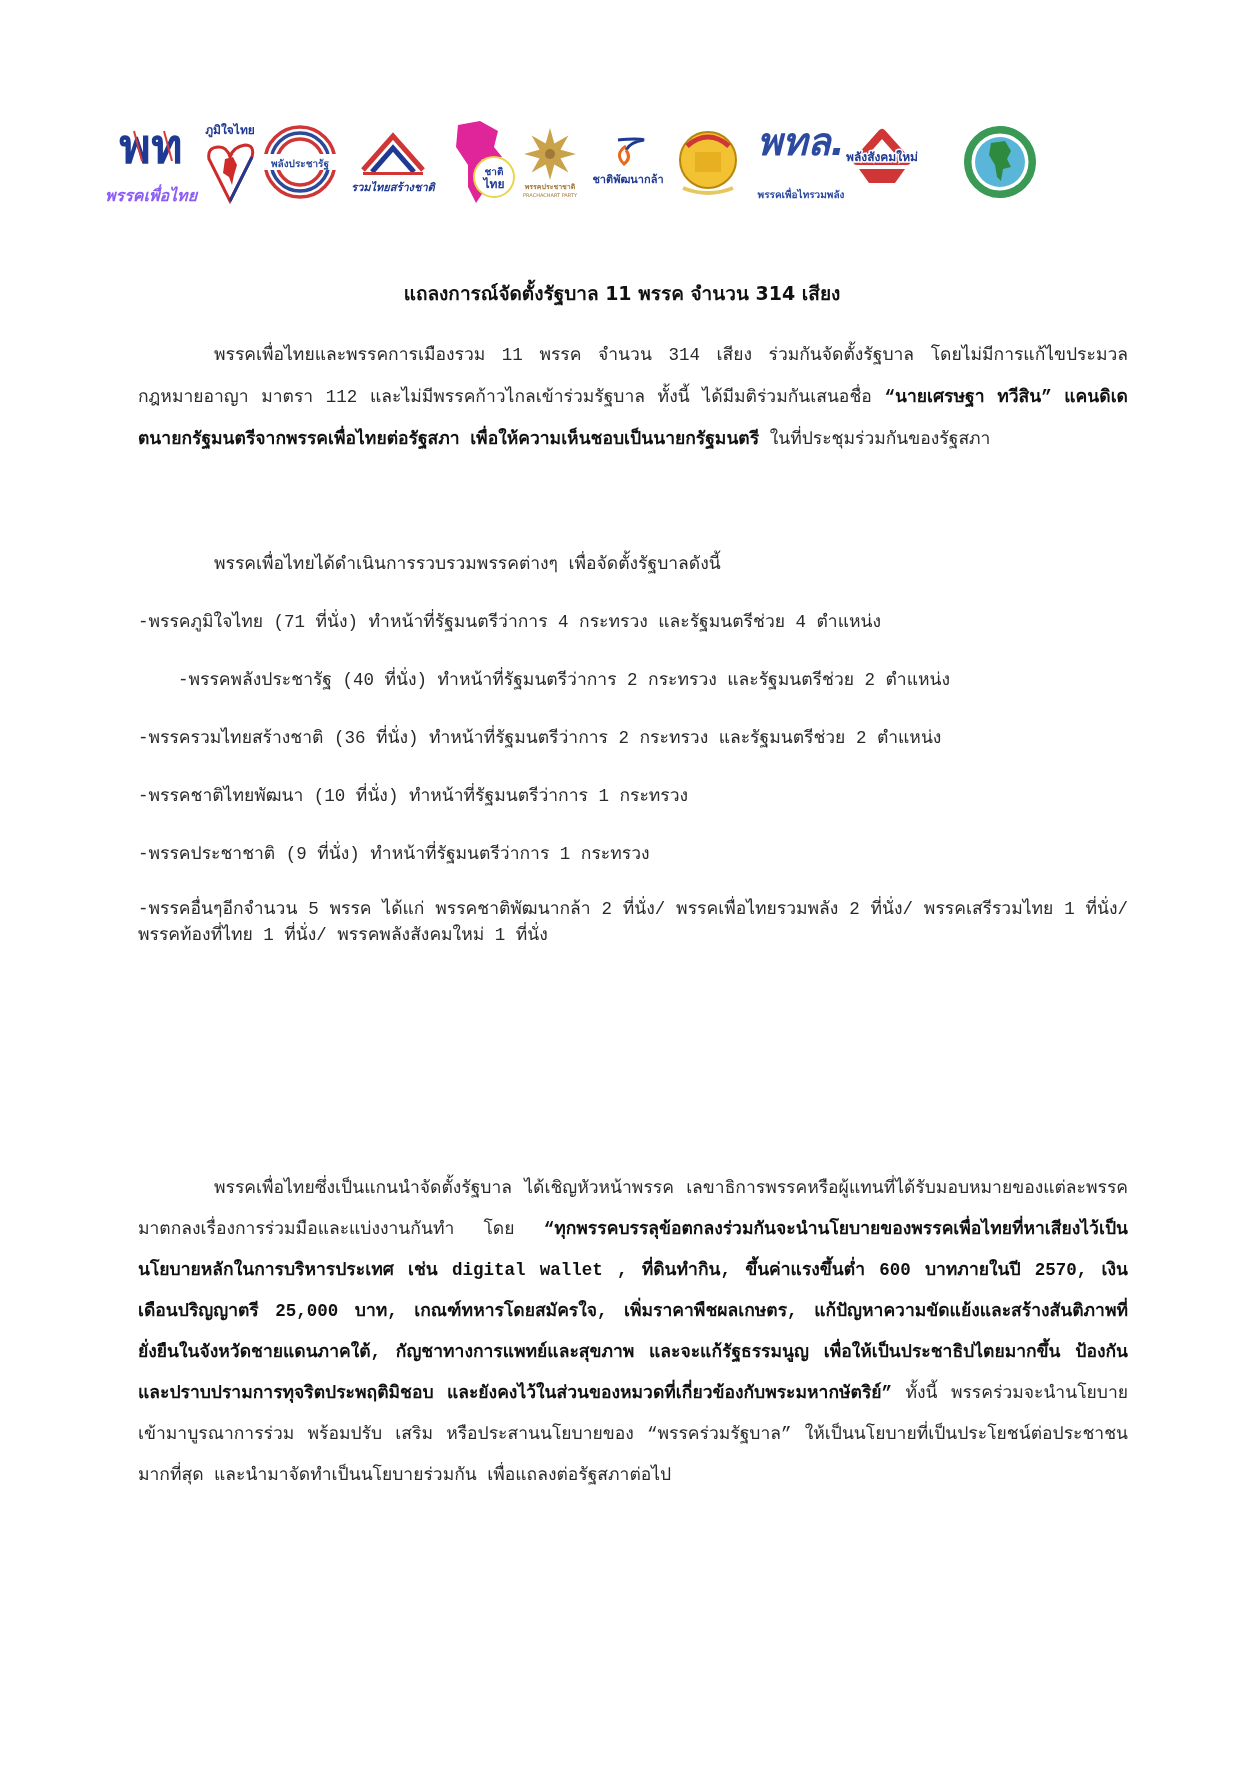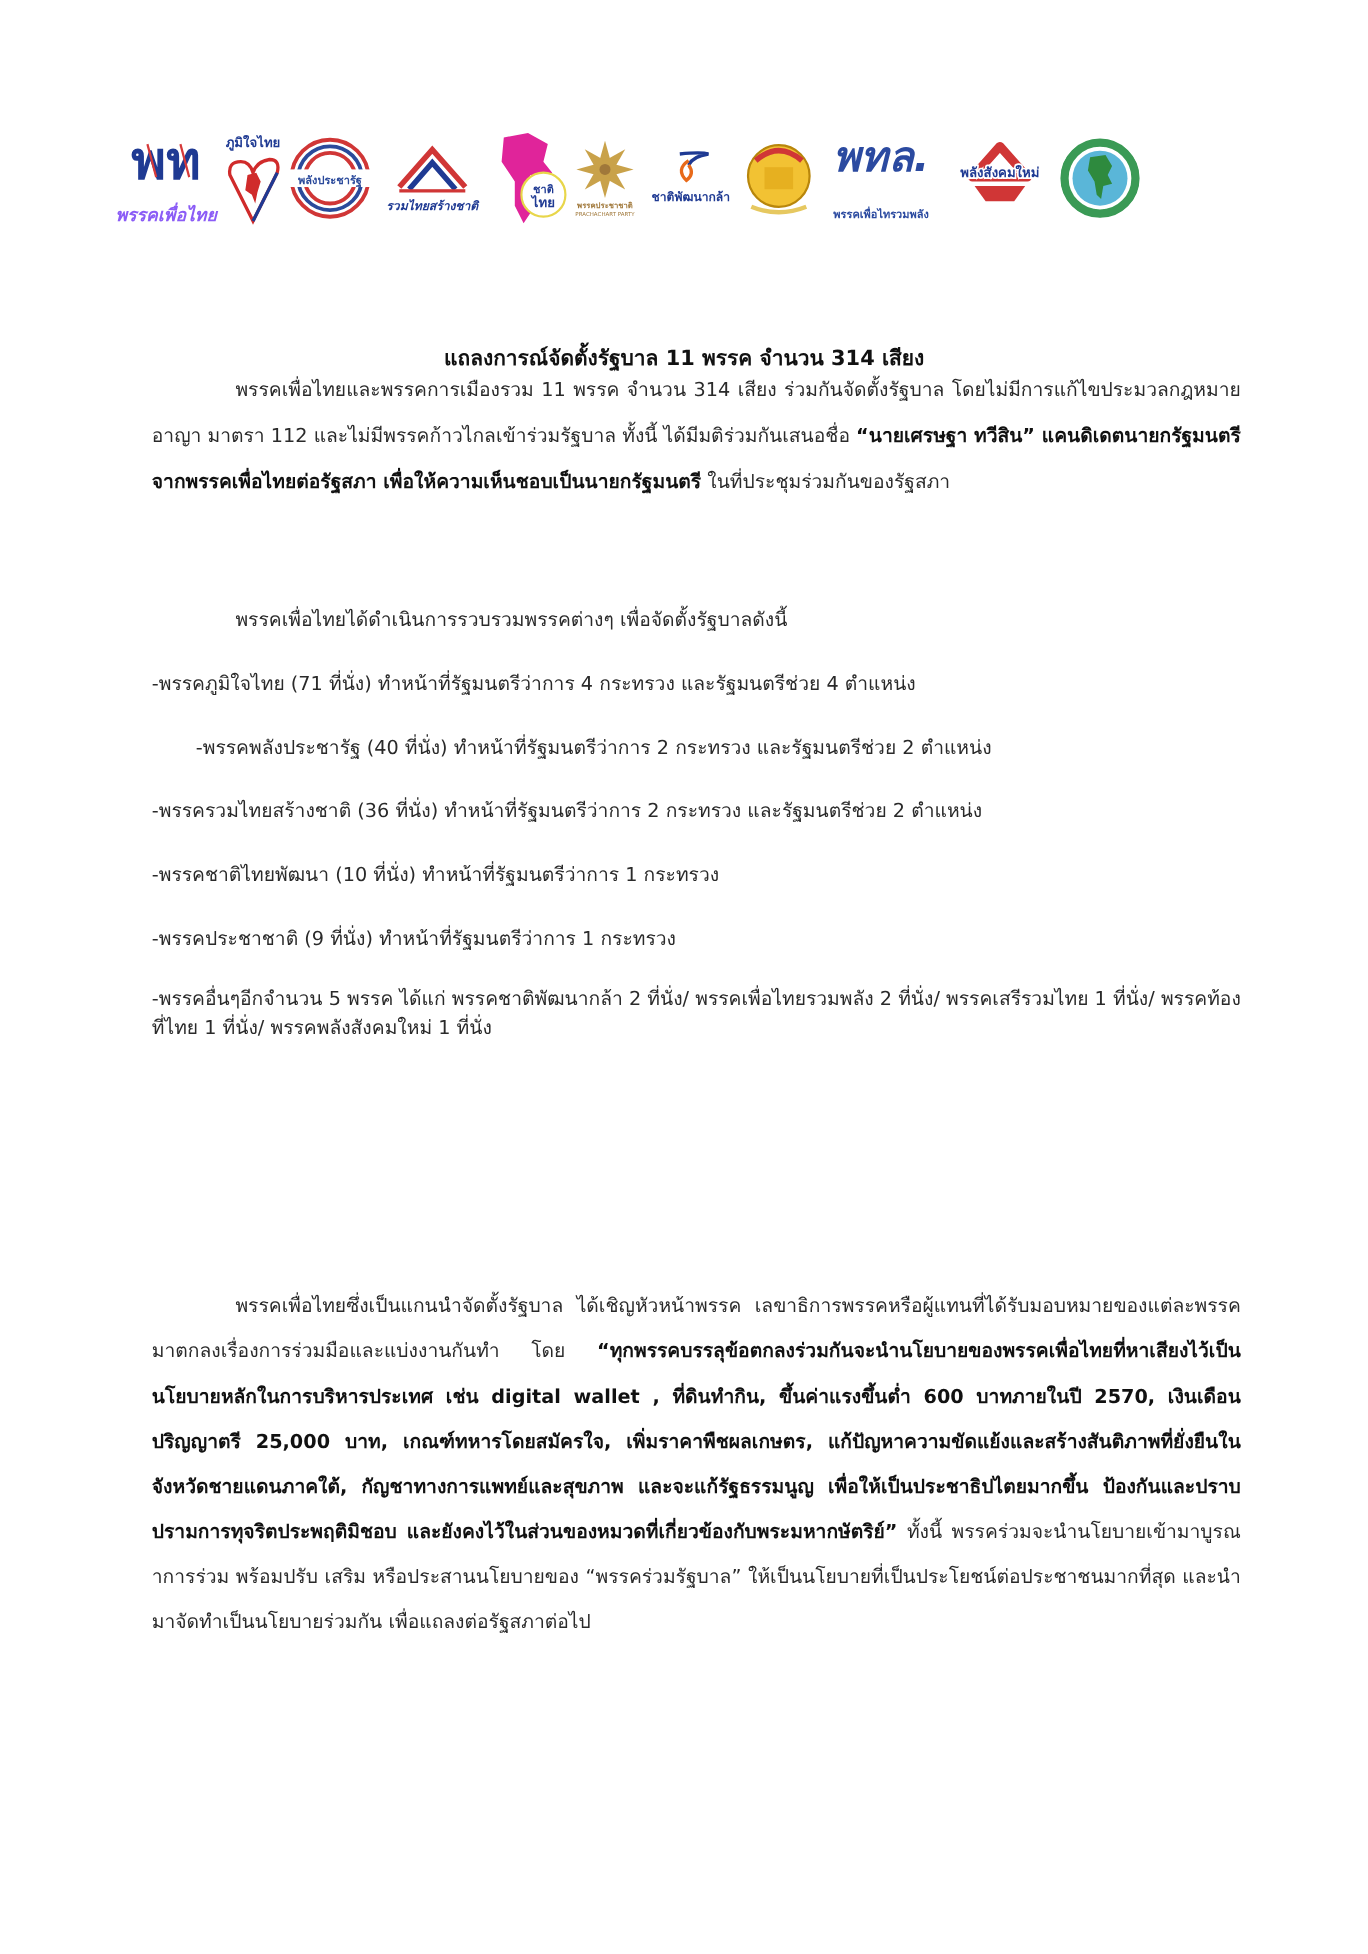--- a/index.html
+++ b/index.html
@@ -3,22 +3,22 @@
 <meta charset="utf-8">
 <style>
   html, body { margin: 0; padding: 0; background: #ffffff; }
   body { width: 1244px; height: 1776px; position: relative; overflow: hidden;
          font-family: "DejaVu Sans", "Liberation Sans", sans-serif; color: #222; }
   .logos { position: absolute; left: 112px; top: 112px; width: 1030px; height: 100px; }
   .logo { position: absolute; top: 0; height: 100px; display: flex; flex-direction: column;
           align-items: center; justify-content: center; }
   .logo .cap { font-weight: bold; white-space: nowrap; }
   .title { position: absolute; top: 278px; left: 0; width: 1244px; text-align: center;
-           font-size: 19px; font-weight: bold; color: #111; margin-top: 32px; }
-  .doc { position: absolute; left: 138px; width: 990px; font-size: 17.5px; line-height: 32px; color: #2a2a2a; }
+           font-size: 19px; font-weight: bold; color: #111; }
+  .doc { position: absolute; left: 138px; width: 990px; font-size: 17.5px; line-height: 32px; color: #2a2a2a; font-family: Liberation Mono, monospace; }
   .para { text-align: justify; text-align-last: left; margin: 0; }
   .indent { text-indent: 76px; }
   .b { font-weight: bold; color: #111; }
   .list-item { margin: 0; }
 </style>
 </head>
 <body>
 
 <div class="logos">
 
@@ -103,21 +103,21 @@
       <rect x="18" y="26" width="26" height="20" fill="#e6b020"></rect>
       <path d="M6 62 Q31 72 56 62" fill="none" stroke="#e6c860" stroke-width="4"></path>
     </svg>
   </div>
 
   <div class="logo" style="left:634px;width:110px;gap:25px;">
     <span class="cap" style="font-size:38px;color:#2b4aa0;font-style:italic;line-height:40px;">พทล.</span>
     <span class="cap" style="font-size:10px;color:#2b4aa0;">พรรคเพื่อไทรวมพลัง</span>
   </div>
 
-  <div class="logo" style="left:752px;width:90px;">
+  <div class="logo" style="left:725px;width:90px;">
     <svg width="90" height="70" viewBox="0 0 90 70">
       <path d="M45 6 L70 34 L20 34 Z" fill="#ffffff" stroke="#d03636" stroke-width="8" stroke-linejoin="round"></path>
       <path d="M22 42 L68 42 L58 56 L32 56 Z" fill="#d03636"></path>
       <rect x="0" y="20" width="90" height="18" fill="#ffffff" opacity="0.0"></rect>
       <text x="45" y="34" text-anchor="middle" font-family="DejaVu Sans, sans-serif" font-weight="bold" font-size="12" fill="#1f3a93" stroke="#ffffff" stroke-width="3" paint-order="stroke">พลังสังคมใหม่</text>
     </svg>
   </div>
 
   <div class="logo" style="left:850px;width:76px;">
     <svg width="74" height="74" viewBox="0 0 74 74">

